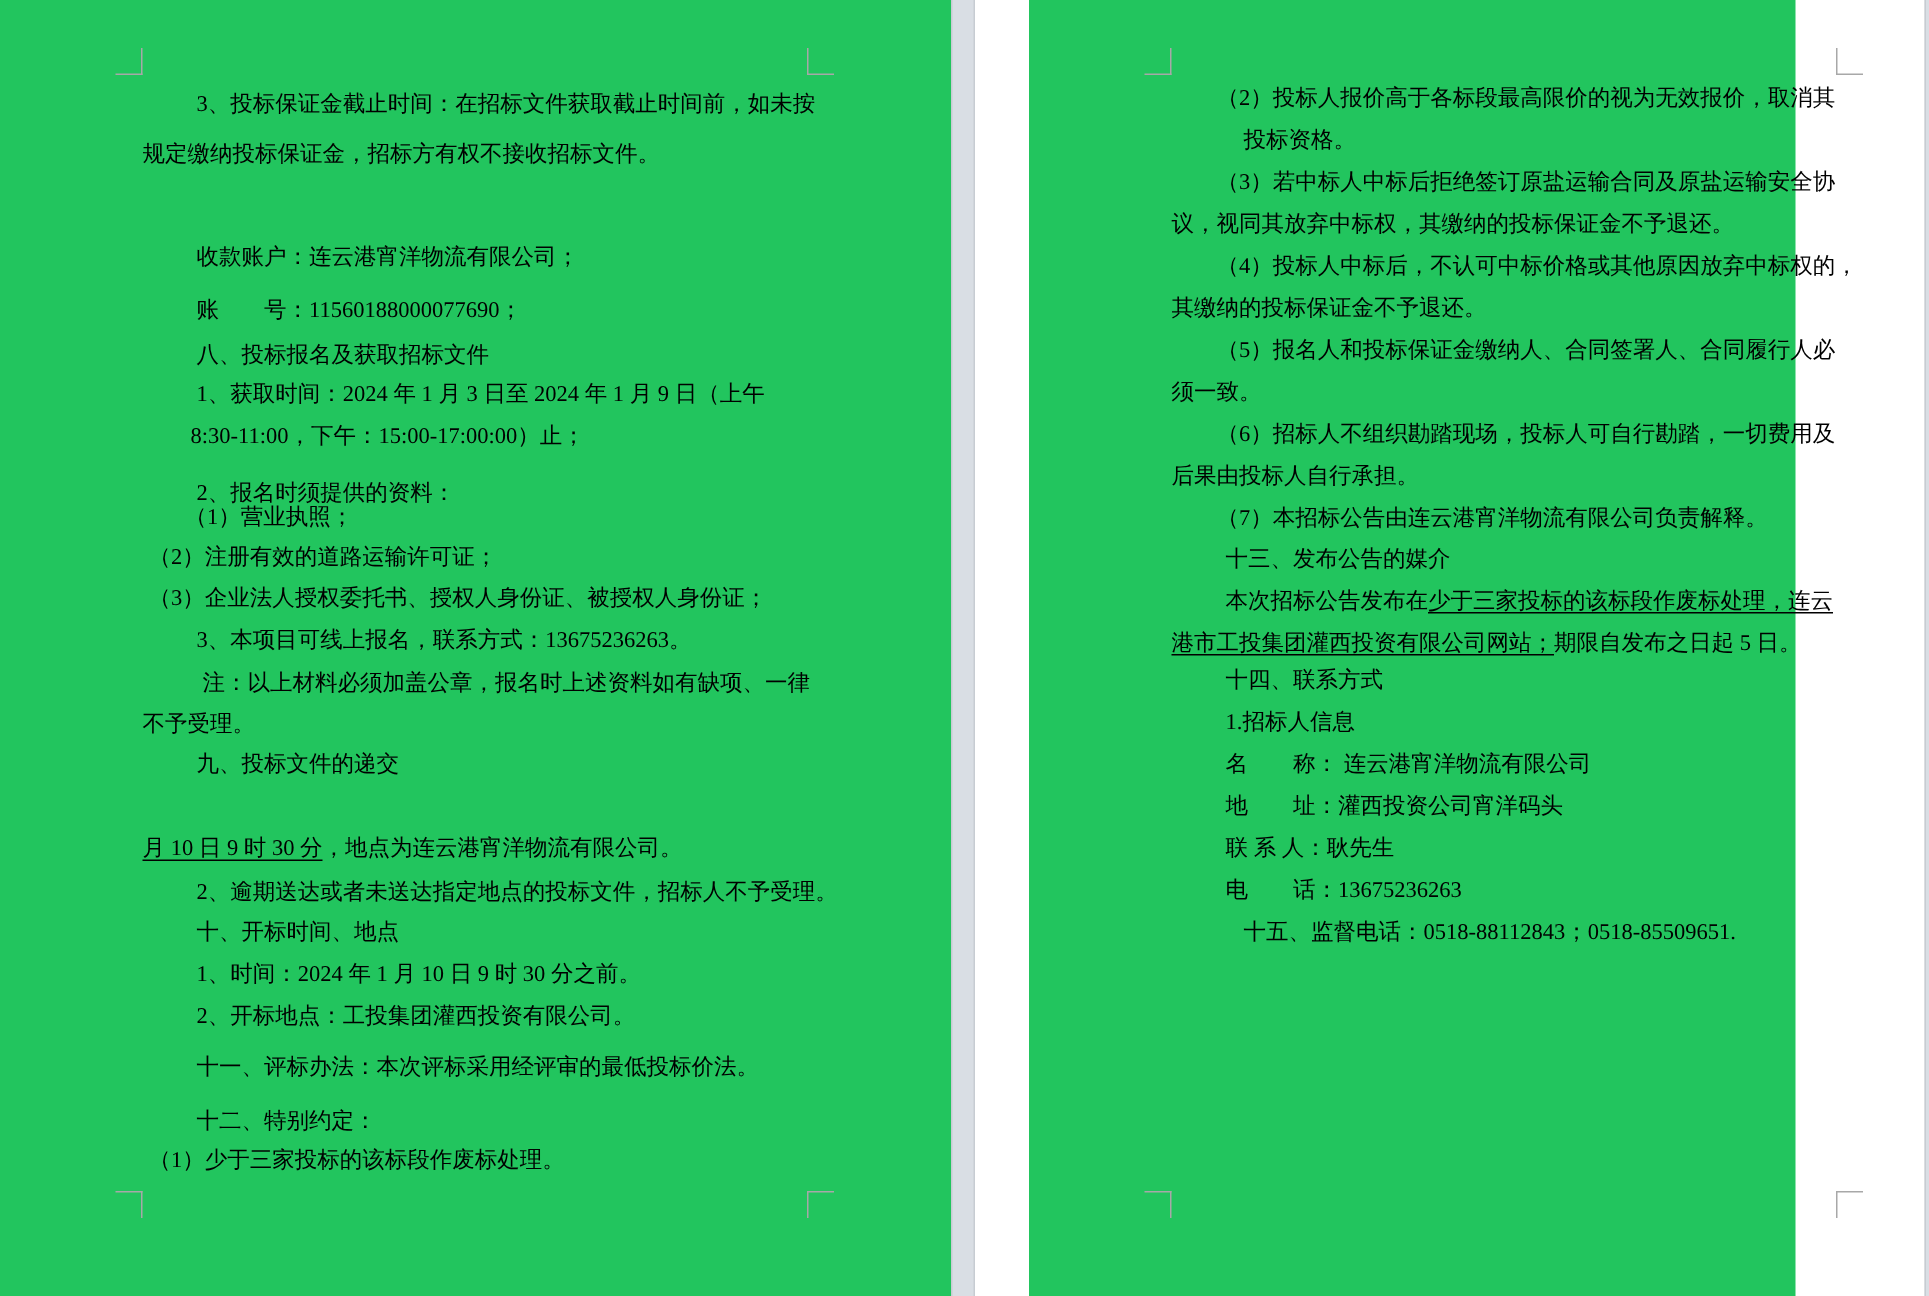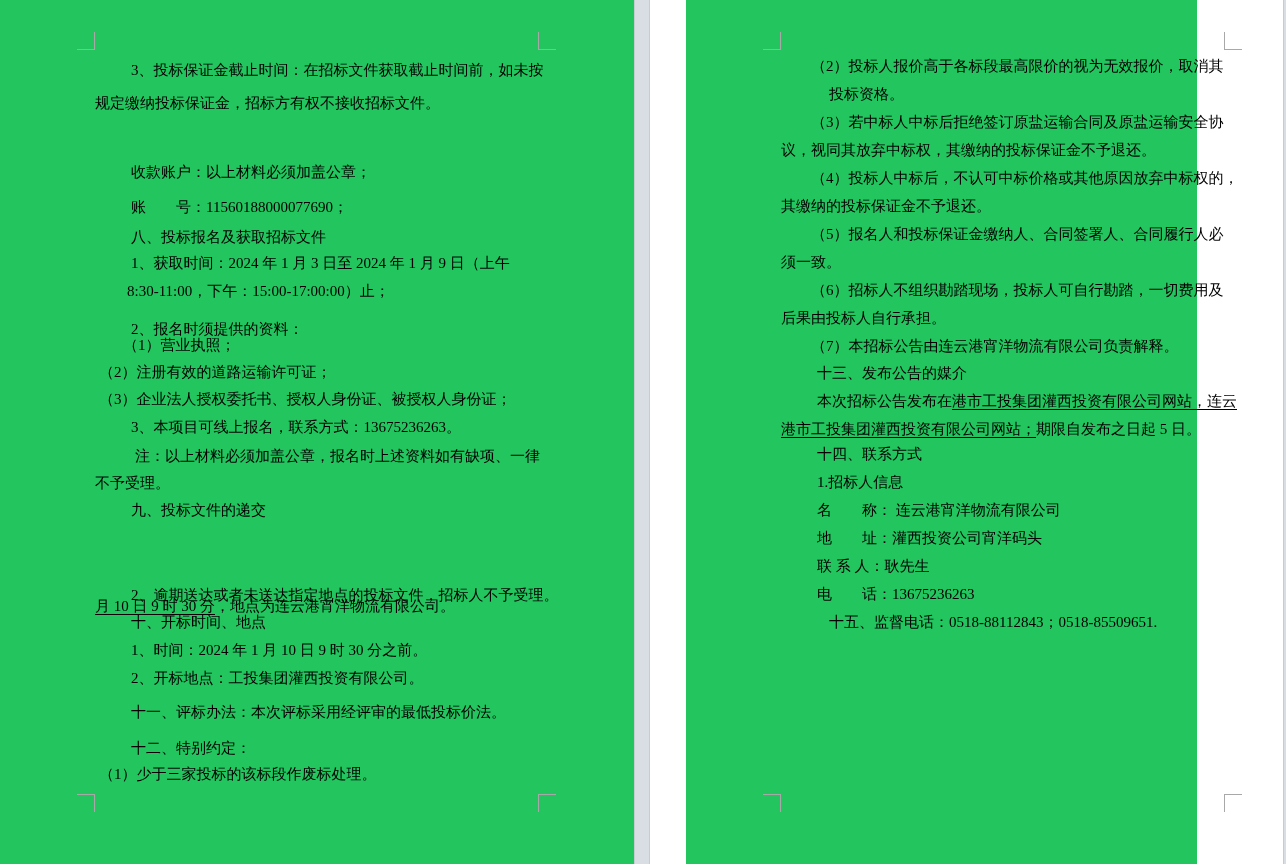--- a/index.html
+++ b/index.html
@@ -69,34 +69,34 @@
 <body>
 
 <div class="page" id="page-left">
   <div class="crop tl"></div>
   <div class="crop tr"></div>
   <div class="crop bl"></div>
   <div class="crop br"></div>
   <div class="textarea">
       <div class="line" style="top: 10px; left: 36px;"><span>3、投标保证金截止时间：在招标文件获取截止时间前，如未按</span></div>
       <div class="line" style="top: 43px; left: 0px;"><span>规定缴纳投标保证金，招标方有权不接收招标文件。</span></div>
-      <div class="line" style="top: 112px; left: 36px;"><span>收款账户：以上材料必须加盖公章；</span></div>
+      <div class="line" style="top: 112px; left: 36px;"><span>收款账户：连云港宵洋物流有限公司；</span></div>
       <div class="line" style="top: 147px; left: 36px;"><span>账　　号：11560188000077690；</span></div>
       <div class="line" style="top: 177px; left: 36px;"><span>八、投标报名及获取招标文件</span></div>
       <div class="line" style="top: 203px; left: 36px;"><span>1、获取时间：2024 年 1 月 3 日至 2024 年 1 月 9 日（上午</span></div>
       <div class="line" style="top: 231px; left: 0px; margin-left: 32px;"><span>8:30-11:00，下午：15:00-17:00:00）止；</span></div>
       <div class="line" style="top: 269px; left: 36px;"><span>2、报名时须提供的资料：</span></div>
       <div class="line" style="top: 285px; left: 4px; margin-left: 24px;"><span>（1）营业执照；</span></div>
       <div class="line" style="top: 312px; left: 4px;"><span>（2）注册有效的道路运输许可证；</span></div>
       <div class="line" style="top: 339px; left: 4px;"><span>（3）企业法人授权委托书、授权人身份证、被授权人身份证；</span></div>
       <div class="line" style="top: 367px; left: 36px;"><span>3、本项目可线上报名，联系方式：13675236263。</span></div>
       <div class="line" style="top: 396px; left: 40px;"><span>注：以上材料必须加盖公章，报名时上述资料如有缺项、一律</span></div>
       <div class="line" style="top: 423px; left: 0px;"><span>不予受理。</span></div>
       <div class="line" style="top: 450px; left: 36px;"><span>九、投标文件的递交</span></div>
-      <div class="line" style="top: 506px; left: 0px; margin-top: 40px;"><span class="u">月 10 日 9 时 30 分</span><span>，地点为连云港宵洋物流有限公司。</span></div>
+      <div class="line" style="top: 506px; left: 0px;"><span class="u">月 10 日 9 时 30 分</span><span>，地点为连云港宵洋物流有限公司。</span></div>
       <div class="line" style="top: 535px; left: 36px;"><span>2、逾期送达或者未送达指定地点的投标文件，招标人不予受理。</span></div>
       <div class="line" style="top: 562px; left: 36px;"><span>十、开标时间、地点</span></div>
       <div class="line" style="top: 590px; left: 36px;"><span>1、时间：2024 年 1 月 10 日 9 时 30 分之前。</span></div>
       <div class="line" style="top: 618px; left: 36px;"><span>2、开标地点：工投集团灌西投资有限公司。</span></div>
       <div class="line" style="top: 652px; left: 36px;"><span>十一、评标办法：本次评标采用经评审的最低投标价法。</span></div>
       <div class="line" style="top: 688px; left: 36px;"><span>十二、特别约定：</span></div>
       <div class="line" style="top: 714px; left: 4px;"><span>（1）少于三家投标的该标段作废标处理。</span></div>
     </div>
 </div>
 
@@ -113,21 +113,21 @@
       <div class="line" style="top: 62px; left: 30px;"><span>（3）若中标人中标后拒绝签订原盐运输合同及原盐运输安全协</span></div>
       <div class="line" style="top: 90px; left: 0px;"><span>议，视同其放弃中标权，其缴纳的投标保证金不予退还。</span></div>
       <div class="line" style="top: 118px; left: 30px;"><span>（4）投标人中标后，不认可中标价格或其他原因放弃中标权的，</span></div>
       <div class="line" style="top: 146px; left: 0px;"><span>其缴纳的投标保证金不予退还。</span></div>
       <div class="line" style="top: 174px; left: 30px;"><span>（5）报名人和投标保证金缴纳人、合同签署人、合同履行人必</span></div>
       <div class="line" style="top: 202px; left: 0px;"><span>须一致。</span></div>
       <div class="line" style="top: 230px; left: 30px;"><span>（6）招标人不组织勘踏现场，投标人可自行勘踏，一切费用及</span></div>
       <div class="line" style="top: 258px; left: 0px;"><span>后果由投标人自行承担。</span></div>
       <div class="line" style="top: 286px; left: 30px;"><span>（7）本招标公告由连云港宵洋物流有限公司负责解释。</span></div>
       <div class="line" style="top: 313px; left: 36px;"><span>十三、发布公告的媒介</span></div>
-      <div class="line" style="top: 341px; left: 36px;"><span>本次招标公告发布在</span><span class="u">港市工投集团灌西投资有限公司网站，连云</span></div>
+      <div class="line" style="top: 341px; left: 36px;"><span>本次招标公告发布在</span><span class="u">少于三家投标的该标段作废标处理，连云</span></div>
       <div class="line" style="top: 369px; left: 0px;"><span class="u">港市工投集团灌西投资有限公司网站；</span><span>期限自发布之日起 5 日。</span></div>
       <div class="line" style="top: 394px; left: 36px;"><span>十四、联系方式</span></div>
       <div class="line" style="top: 422px; left: 36px;"><span>1.招标人信息</span></div>
       <div class="line" style="top: 478px; left: 36px;"><span>地　　址：灌西投资公司宵洋码头</span></div>
       <div class="line" style="top: 450px; left: 36px;"><span>名　　称： 连云港宵洋物流有限公司</span></div>
       <div class="line" style="top: 506px; left: 36px;"><span>联 系 人：耿先生</span></div>
       <div class="line" style="top: 534px; left: 36px;"><span>电　　话：13675236263</span></div>
       <div class="line" style="top: 562px; left: 36px; margin-left: 12px;"><span>十五、监督电话：0518-88112843；0518-85509651.</span></div>
     </div>
 </div>

